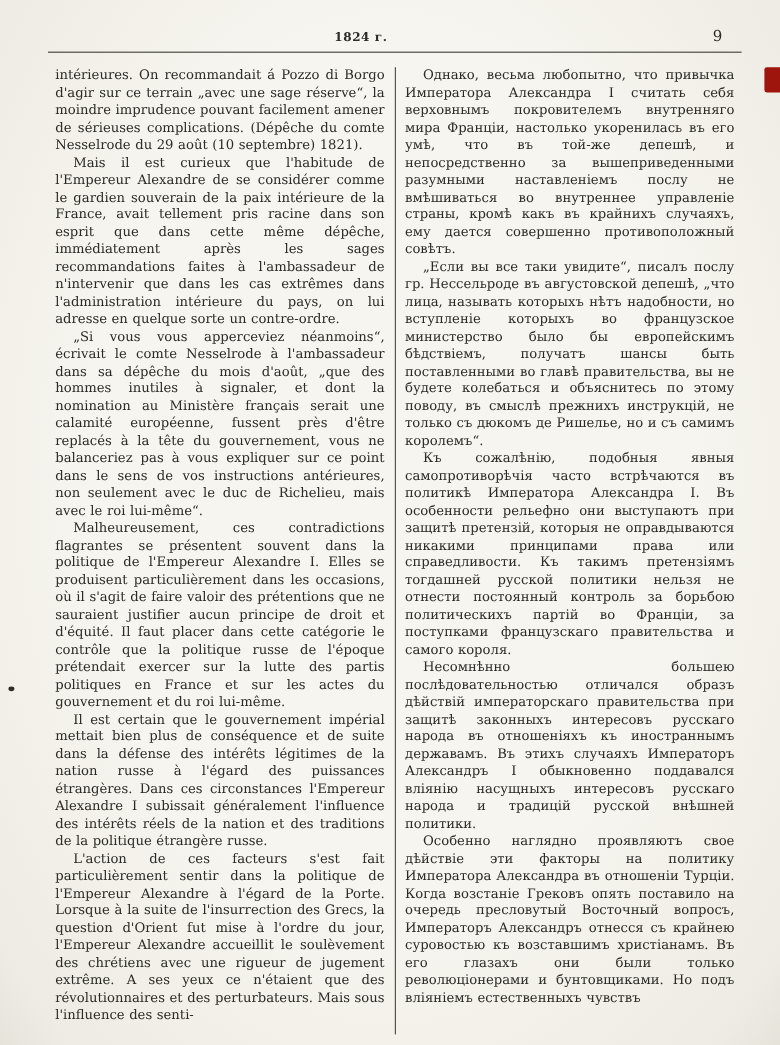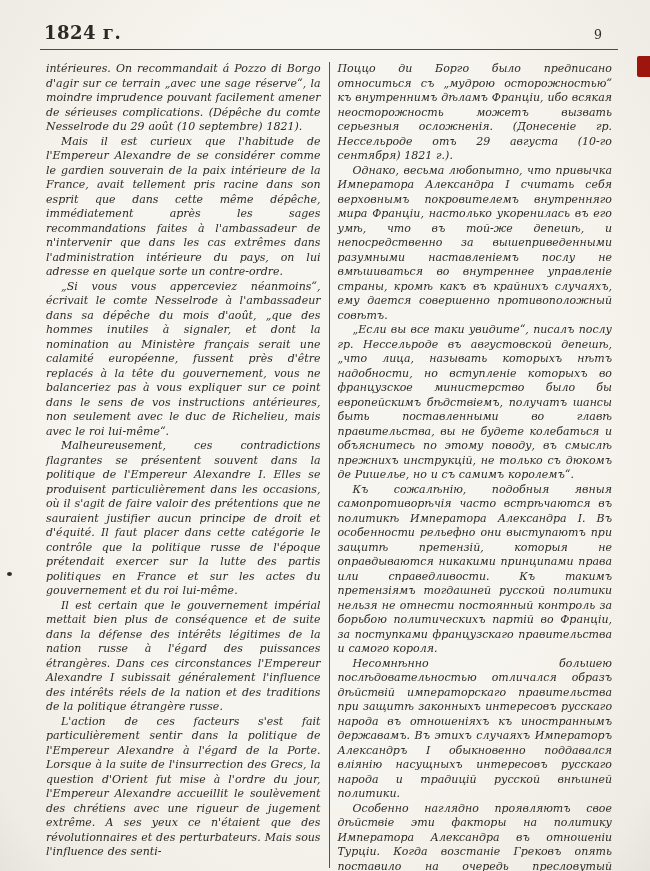--- a/index.html
+++ b/index.html
@@ -22,23 +22,23 @@
     padding: 22px 30px 0 38px;
     box-sizing: border-box;
   }
   .header {
     display: flex;
     align-items: baseline;
     padding: 0 6px 6px 6px;
   }
   .header .year {
     flex: 1;
-    text-align: left;
+    text-align: right;
     font-weight: bold;
-    font-size: 18px;
+    font-size: 10px;
     letter-spacing: 0.5px;
   }
   .header .issue {
     flex: 1;
     text-align: center;
     font-weight: bold;
     font-style: italic;
     font-size: 14px;
     letter-spacing: 1px;
   }
@@ -71,21 +71,20 @@
   .col-divider {
     width: 0;
     border-left: 1px solid #56544d;
     margin-top: 2px;
     height: 806px;
   }
   .col p {
     margin: 0;
     text-indent: 15px;
     word-spacing: 0.3px;
-    font-style: italic;
   }
   .col p.no-indent {
     text-indent: 0;
   }
   .red-mark {
     position: absolute;
     right: 0;
     top: 56px;
     width: 13px;
     height: 21px;
@@ -121,21 +120,20 @@
       <p>Mais il est curieux que l'habitude de l'Empereur Alexandre de se considérer comme le gardien souverain de la paix intérieure de la France, avait tellement pris racine dans son esprit que dans cette même dépêche, immédiatement après les sages recommandations faites à l'ambassadeur de n'intervenir que dans les cas extrêmes dans l'administration intérieure du pays, on lui adresse en quelque sorte un contre-ordre.</p>
       <p>„Si vous vous apperceviez néanmoins“, écrivait le comte Nesselrode à l'ambassadeur dans sa dépêche du mois d'août, „que des hommes inutiles à signaler, et dont la nomination au Ministère français serait une calamité européenne, fussent près d'être replacés à la tête du gouvernement, vous ne balanceriez pas à vous expliquer sur ce point dans le sens de vos instructions antérieures, non seulement avec le duc de Richelieu, mais avec le roi lui-même“.</p>
       <p>Malheureusement, ces contradictions flagrantes se présentent souvent dans la politique de l'Empereur Alexandre I. Elles se produisent particulièrement dans les occasions, où il s'agit de faire valoir des prétentions que ne sauraient justifier aucun principe de droit et d'équité. Il faut placer dans cette catégorie le contrôle que la politique russe de l'époque prétendait exercer sur la lutte des partis politiques en France et sur les actes du gouvernement et du roi lui-même.</p>
       <p>Il est certain que le gouvernement impérial mettait bien plus de conséquence et de suite dans la défense des intérêts légitimes de la nation russe à l'égard des puissances étrangères. Dans ces circonstances l'Empereur Alexandre I subissait généralement l'influence des intérêts réels de la nation et des traditions de la politique étrangère russe.</p>
       <p>L'action de ces facteurs s'est fait particulièrement sentir dans la politique de l'Empereur Alexandre à l'égard de la Porte. Lorsque à la suite de l'insurrection des Grecs, la question d'Orient fut mise à l'ordre du jour, l'Empereur Alexandre accueillit le soulèvement des chrétiens avec une rigueur de jugement extrême. A ses yeux ce n'étaient que des révolutionnaires et des perturbateurs. Mais sous l'influence des senti-</p>
     </div>
 
     <div class="col-divider"></div>
 
     <div class="col" lang="ru">
-      <p class="no-indent">Поццо ди Борго было предписано относиться съ „мудрою осторожностью“ къ внутреннимъ дѣламъ Франціи, ибо всякая неосторожность можетъ вызвать серьезныя осложненія. (Донесеніе гр. Нессельроде отъ 29 августа (10-го сентября) 1821 г.).</p>
       <p>Однако, весьма любопытно, что привычка Императора Александра I считать себя верховнымъ покровителемъ внутренняго мира Франціи, настолько укоренилась въ его умѣ, что въ той-же депешѣ, и непосредственно за вышеприведенными разумными наставленіемъ послу не вмѣшиваться во внутреннее управленіе страны, кромѣ какъ въ крайнихъ случаяхъ, ему дается совершенно противоположный совѣтъ.</p>
       <p>„Если вы все таки увидите“, писалъ послу гр. Нессельроде въ августовской депешѣ, „что лица, называть которыхъ нѣтъ надобности, но вступленіе которыхъ во французское министерство было бы европейскимъ бѣдствіемъ, получатъ шансы быть поставленными во главѣ правительства, вы не будете колебаться и объяснитесь по этому поводу, въ смыслѣ прежнихъ инструкцій, не только съ дюкомъ де Ришелье, но и съ самимъ королемъ“.</p>
       <p>Къ сожалѣнію, подобныя явныя самопротиворѣчія часто встрѣчаются въ политикѣ Императора Александра I. Въ особенности рельефно они выступаютъ при защитѣ претензій, которыя не оправдываются никакими принципами права или справедливости. Къ такимъ претензіямъ тогдашней русской политики нельзя не отнести постоянный контроль за борьбою политическихъ партій во Франціи, за поступками французскаго правительства и самого короля.</p>
       <p>Несомнѣнно большею послѣдовательностью отличался образъ дѣйствій императорскаго правительства при защитѣ законныхъ интересовъ русскаго народа въ отношеніяхъ къ иностраннымъ державамъ. Въ этихъ случаяхъ Императоръ Александръ I обыкновенно поддавался вліянію насущныхъ интересовъ русскаго народа и традицій русской внѣшней политики.</p>
       <p>Особенно наглядно проявляютъ свое дѣйствіе эти факторы на политику Императора Александра въ отношеніи Турціи. Когда возстаніе Грековъ опять поставило на очередь пресловутый Восточный вопросъ, Императоръ Александръ отнесся съ крайнею суровостью къ возставшимъ христіанамъ. Въ его глазахъ они были только революціонерами и бунтовщиками. Но подъ вліяніемъ естественныхъ чувствъ</p>
     </div>
 
   </div>
 
 </div>

